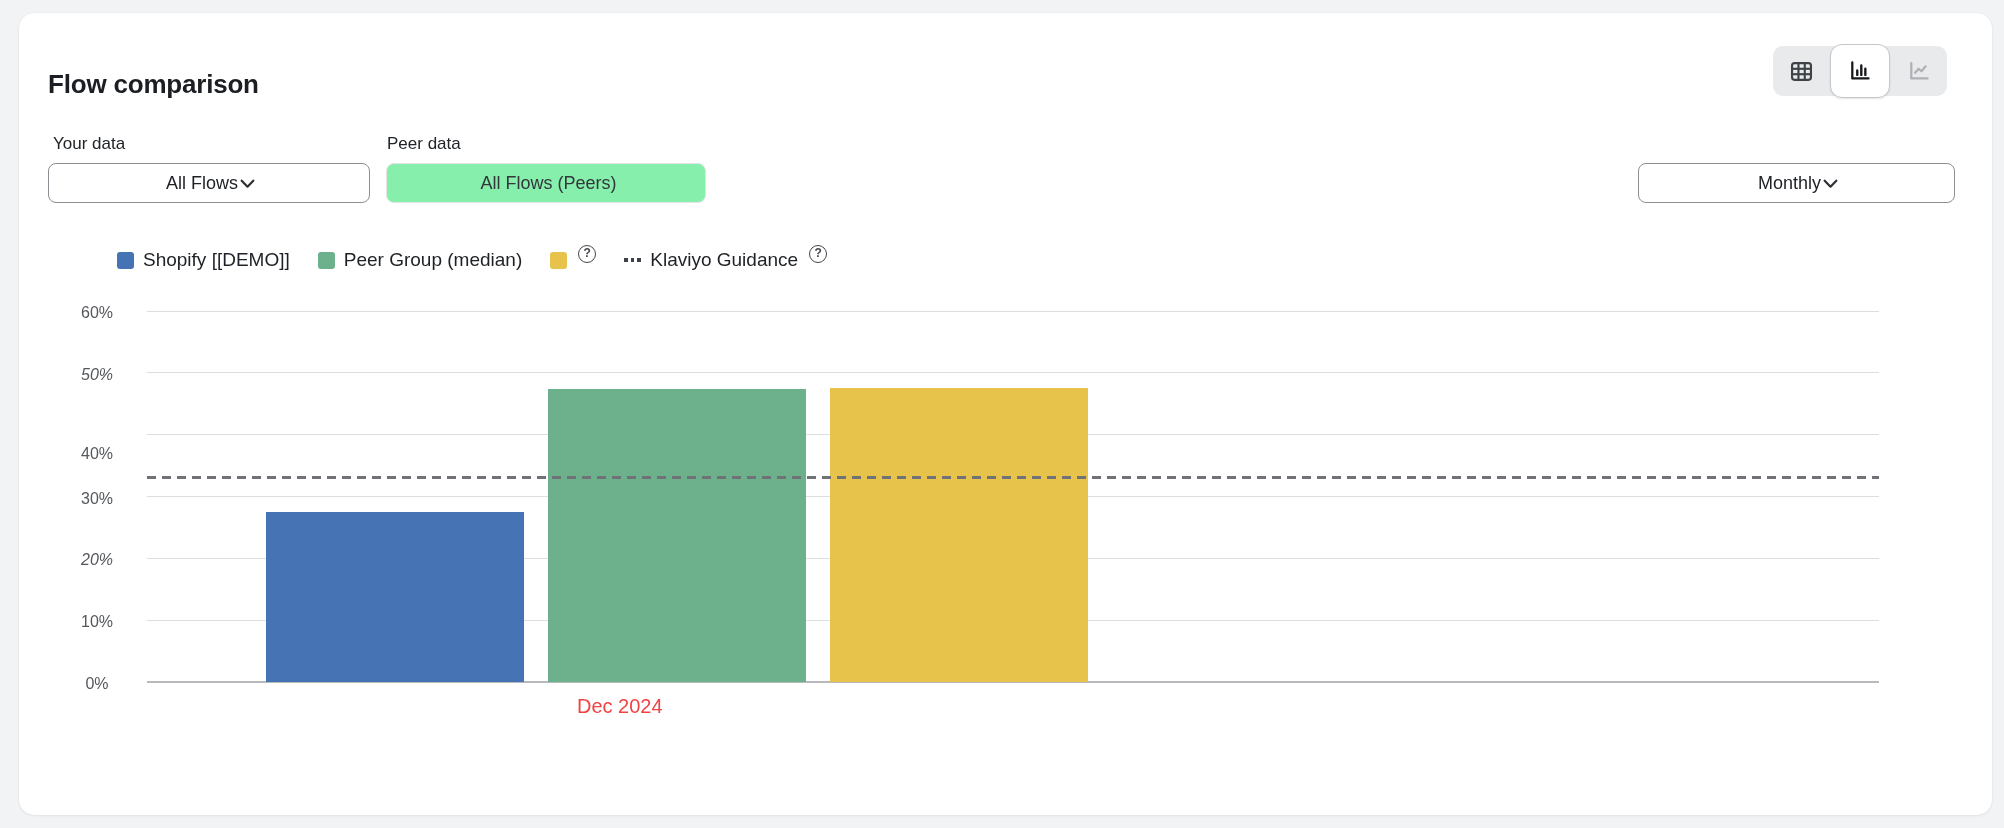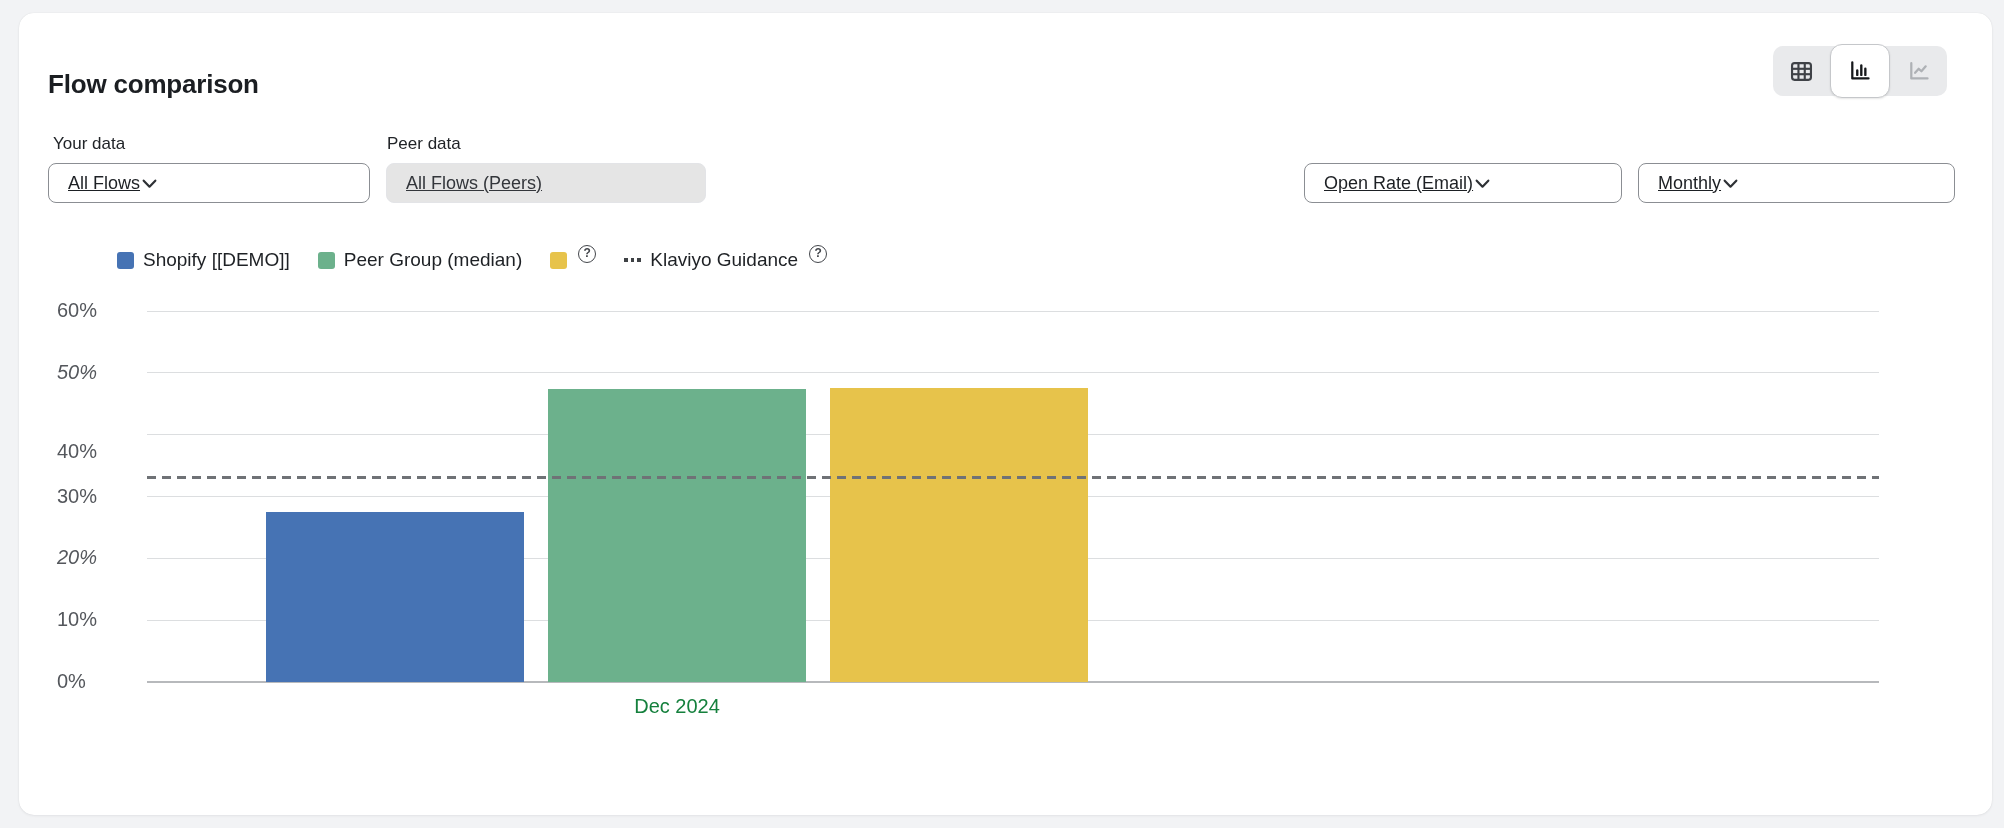--- a/index.html
+++ b/index.html
@@ -34,28 +34,28 @@
   }
   
   .filter-label{
     position:absolute;top:121px;font-size:17px;color:#212428;
   }
   .fl-your{left:34px}
   .fl-peer{left:368px}
   .dd{
     position:absolute;top:150px;height:40px;box-sizing:border-box;
     border:1px solid #8b8e93;border-radius:8px;background:#fff;
-    display:flex;align-items:center;justify-content:flex-start;
-    padding:0 14px 0 19px;font-size:18px;color:#1d2024;cursor:pointer;text-decoration:underline;
+    display:flex;align-items:center;justify-content:center;
+    padding:0 14px 0 19px;font-size:18px;color:#1d2024;cursor:pointer;
   }
   .dd-your{left:29px;width:322px;}
   .dd-metric{left:1285px;width:318px;}
   .dd-interval{left:1619px;width:317px;}
   .dd-disabled{
-    left:367px;width:320px;background:#e5e5e5;border-color:#e3e4e7;
+    left:367px;width:320px;background:#86efac;border-color:#e3e4e7;
     cursor:default;color:#33363b;
   }
   
   .legend{
     position:absolute;left:62px;top:236px;display:flex;align-items:center;
     gap:28px;font-size:19px;color:#1e2125;padding-left:36px;
   }
   .legend-item{display:flex;align-items:center;gap:9px;}
   .swatch{width:17px;height:17px;border-radius:3px;flex:none;}
   .dash-swatch{
@@ -65,31 +65,31 @@
   .help{
     width:18px;height:18px;box-sizing:border-box;border:1.5px solid #43464b;border-radius:50%;
     font-size:12px;font-weight:700;color:#43464b;line-height:15px;text-align:center;
     margin:-12px 0 0 2px;cursor:pointer;flex:none;
   }
   
   .plot{position:absolute;left:128px;top:298px;width:1732px;height:371px;}
   .gridline{position:absolute;left:0;width:100%;height:1px;background:#dcdee0;z-index:1;}
   .baseline{height:2px;background:#b7b9bc;}
   .tick{
-    position:absolute;right:calc(100% + 10px);width:80px;text-align:left;
-    font-size:20px;color:#54575c;z-index:1;
+    position:absolute;right:calc(100% + 10px);width:80px;text-align:center;
+    font-size:16px;color:#54575c;z-index:1;
   }
   .bar{position:absolute;bottom:0;z-index:2;}
   .guide{
     position:absolute;left:0;width:100%;height:3px;z-index:5;
     background:repeating-linear-gradient(90deg,#6f7276 0 9px,transparent 9px 15px);
   }
   .cat-label{
-    position:absolute;width:200px;text-align:center;
-    font-size:20px;color:#15803d;z-index:1;
+    position:absolute;width:200px;text-align:left;
+    font-size:20px;color:#ef4444;z-index:1;
   }
   .icon-svg{display:block;}
 </style>
 </head>
 <body>
 
 <div class="card">
 
   <div class="title">Flow comparison</div>
 
@@ -134,28 +134,20 @@
       <svg class="icon-svg" width="19" height="19" viewBox="0 0 18 18" fill="none">
         <polyline points="3.5,6.3 9,12 14.5,6.3" stroke="#2e3135" stroke-width="2.1" stroke-linecap="round" stroke-linejoin="round"></polyline>
       </svg>
     </span>
   </div>
 
   <div class="dd dd-disabled" aria-disabled="true">
     <span>All Flows (Peers)</span>
   </div>
 
-  <div class="dd dd-metric" role="button">
-    <span>Open Rate (Email)</span>
-    <span>
-      <svg class="icon-svg" width="19" height="19" viewBox="0 0 18 18" fill="none">
-        <polyline points="3.5,6.3 9,12 14.5,6.3" stroke="#2e3135" stroke-width="2.1" stroke-linecap="round" stroke-linejoin="round"></polyline>
-      </svg>
-    </span>
-  </div>
 
   <div class="dd dd-interval" role="button">
     <span>Monthly</span>
     <span>
       <svg class="icon-svg" width="19" height="19" viewBox="0 0 18 18" fill="none">
         <polyline points="3.5,6.3 9,12 14.5,6.3" stroke="#2e3135" stroke-width="2.1" stroke-linecap="round" stroke-linejoin="round"></polyline>
       </svg>
     </span>
   </div>
 

